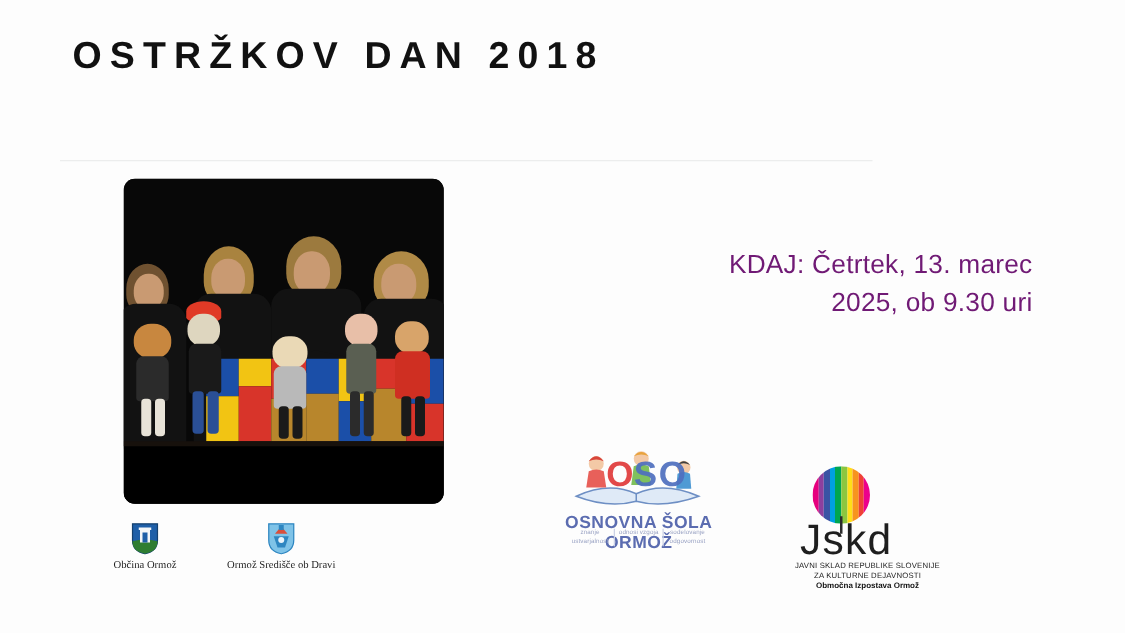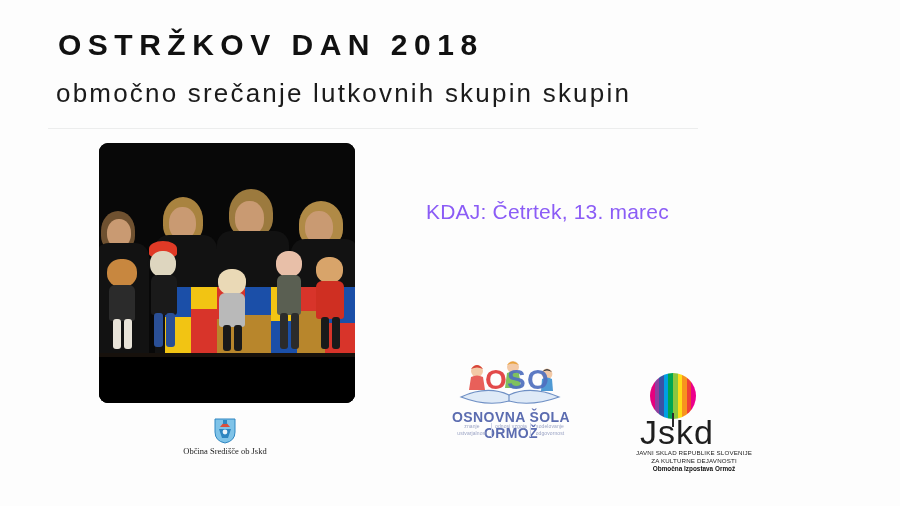--- a/index.html
+++ b/index.html
@@ -55,22 +55,23 @@
   .girl .arm{position:absolute;background:#121212;border-radius:8px;}
   
   .pup{position:absolute;bottom:50px;}
   .pup .ph{position:absolute;border-radius:46%;}
   .pup .pb{position:absolute;border-radius:6px 6px 3px 3px;}
   .pup .leg{position:absolute;border-radius:3px;}
 
   
   .info{position:absolute;left:426px;top:196px;width:400px;}
   .info .line{
-    font-size:21px;line-height:31px;color:#8b5cf6;font-weight:400;
+    font-size:21px;line-height:31px;color:#701a75;font-weight:400;
     letter-spacing:.2px;
+    text-align:right;
   }
   .info .kje{margin-top:24px;}
 
   
   .crests{position:absolute;left:78px;top:418px;width:300px;height:52px;}
   .crest-item{position:absolute;text-align:center;}
   .crest-item .cap{
     font-family:"Liberation Serif", serif;
     font-size:8.5px;color:#1d1d1d;white-space:nowrap;margin-top:2px;
   }
@@ -112,21 +113,20 @@
   .jskd-l1{top:76px;font-size:6.2px;letter-spacing:.15px;color:#242424;}
   .jskd-l2{top:84px;font-size:6.2px;letter-spacing:.15px;color:#242424;}
   .jskd-l3{top:92px;font-size:6.4px;font-weight:700;color:#111;}
 </style>
 </head>
 <body>
 
 <div class="poster">
 
   <div class="title">OSTRŽKOV DAN 2018</div>
-  <div class="subtitle">območno srečanje lutkovnih skupin skupin</div>
   <div class="divider"></div>
 
   <div class="photo">
     <div class="stage-dark"></div>
 
     <div class="girl" style="left:-4px;width:54px;height:150px;">
       <div class="hair" style="left:6px;top:4px;width:34px;height:40px;background:#6f5130;"></div>
       <div class="head" style="left:12px;top:12px;width:24px;height:28px;"></div>
       <div class="body" style="left:0px;top:36px;width:54px;height:114px;"></div>
     </div>
@@ -196,36 +196,49 @@
       <div class="leg" style="left:8px;top:60px;width:8px;height:32px;background:#1a1a1a;"></div>
       <div class="leg" style="left:19px;top:60px;width:8px;height:32px;background:#1a1a1a;"></div>
     </div>
 
     <div class="ledge"></div>
     <div class="floor"></div>
   </div>
 
   <div class="info">
     <div class="line">KDAJ: Četrtek, 13. marec</div>
+    <div class="line">2025, ob 9.30 uri</div>
   </div>
 
   <div class="crests">
 
+    <div class="crest-item" style="left:0px;width:76px;">
+      <div class="shield">
+        <svg viewBox="0 0 22 26" width="22" height="26">
+          <path d="M1 1 H21 V14 Q21 23 11 25 Q1 23 1 14 Z" fill="#1f5fa8" stroke="#15406f" stroke-width="1"></path>
+          <path d="M1 15 Q11 12 21 15 V16 Q21 23 11 25 Q1 23 1 16 Z" fill="#2f7d32"></path>
+          <rect x="7" y="5" width="8" height="11" fill="#f4f6f8"></rect>
+          <rect x="9" y="8" width="4" height="8" fill="#1f5fa8"></rect>
+          <rect x="6" y="4" width="10" height="2" fill="#f4f6f8"></rect>
+        </svg>
+      </div>
+      <div class="cap">Občina Ormož</div>
+    </div>
 
     <div class="crest-item" style="left:82px;width:130px;">
       <div class="shield">
         <svg viewBox="0 0 22 26" width="22" height="26">
           <path d="M1 1 H21 V14 Q21 23 11 25 Q1 23 1 14 Z" fill="#7fc3e8" stroke="#2e86c1" stroke-width="1"></path>
           <path d="M11 3 L16 9 H6 Z" fill="#d94f3d"></path>
           <rect x="9" y="2" width="4" height="4" fill="#2e86c1"></rect>
           <path d="M5 11 H17 L14 20 H8 Z" fill="#2e86c1"></path>
           <circle cx="11" cy="14" r="2.4" fill="#eaf4fb"></circle>
         </svg>
       </div>
-      <div class="cap">Občina Središče ob Jskd</div>
+      <div class="cap">Ormož Središče ob Dravi</div>
     </div>
 
   </div>
 
   <div class="osologo">
     <svg viewBox="0 0 128 58" width="128" height="58">
 
       <path d="M14 40 Q40 28 62 38 Q84 28 112 40 Q84 50 62 44 Q40 50 14 40 Z" fill="#dfeaf7" stroke="#6e8fc4" stroke-width="1.2"></path>
       <path d="M62 38 V44" stroke="#6e8fc4" stroke-width="1.2"></path>
 

